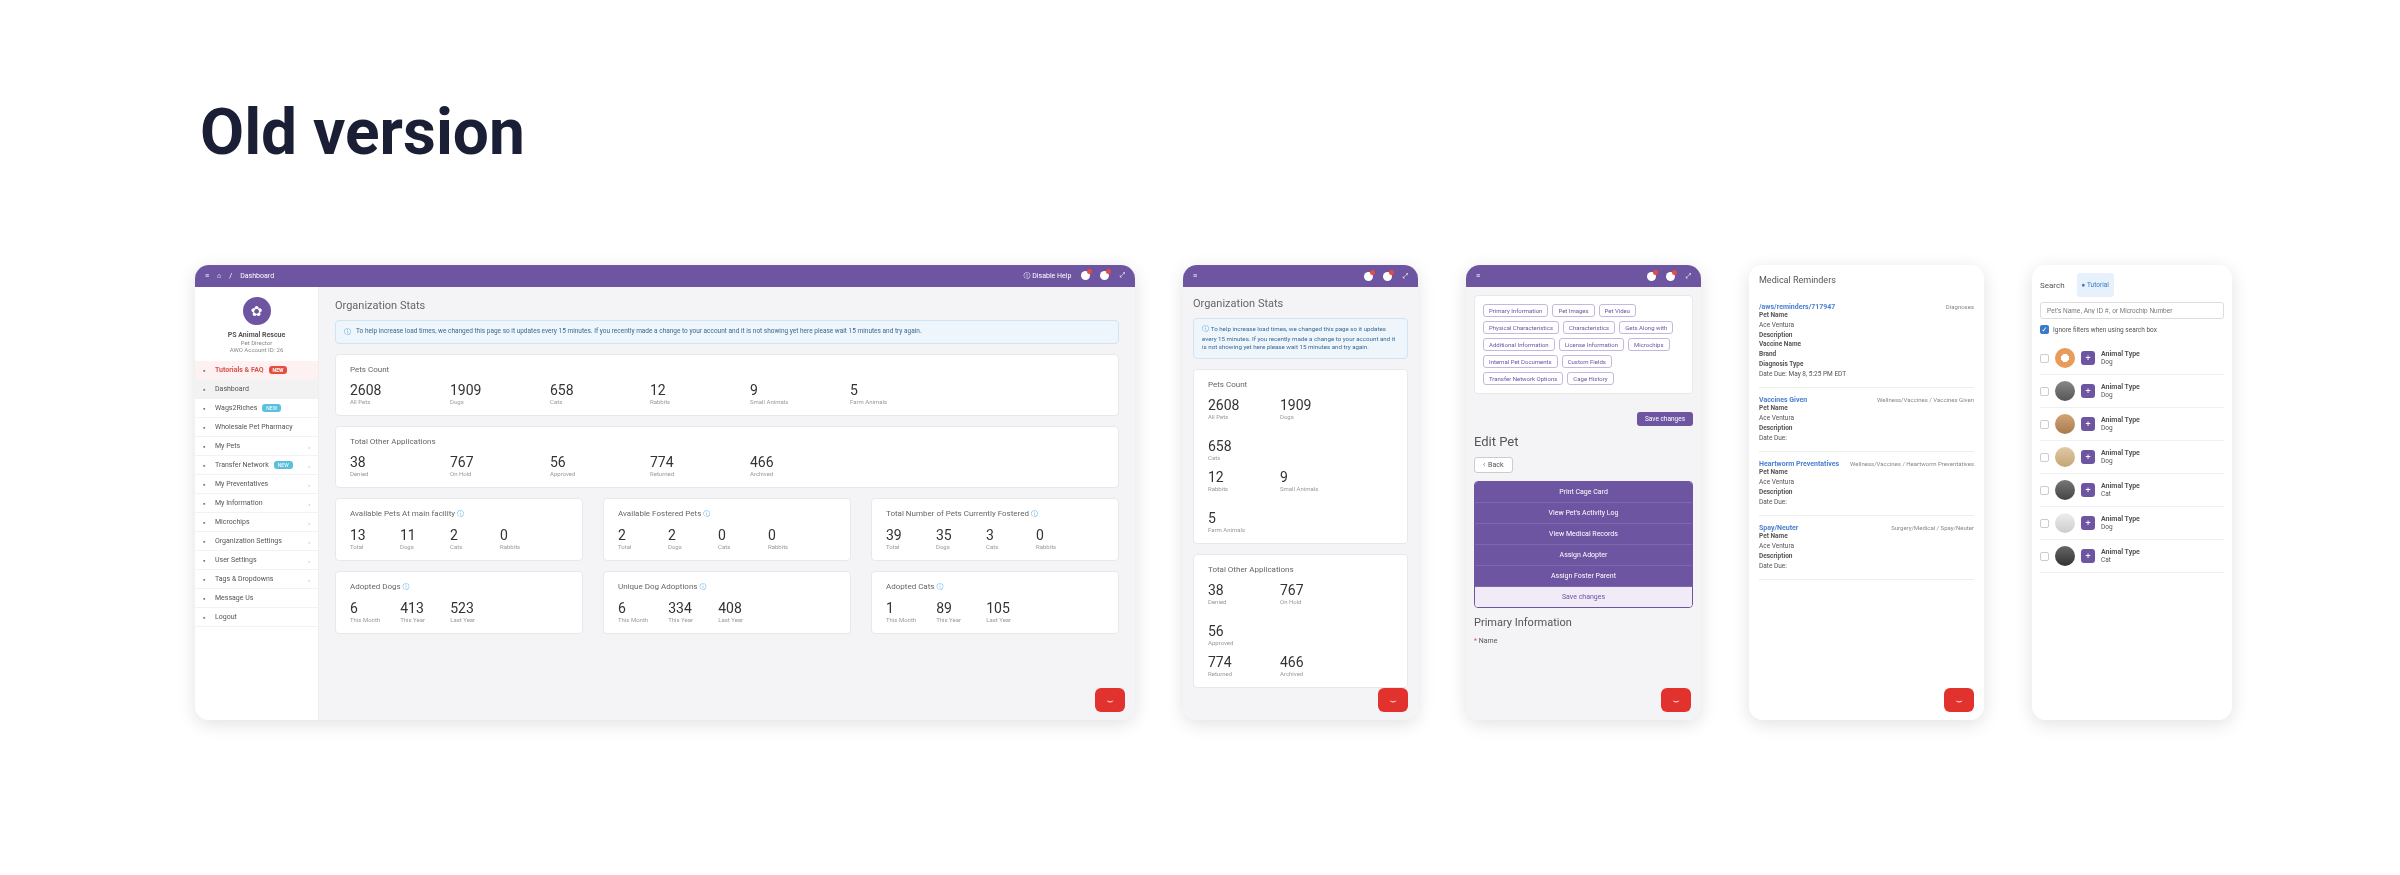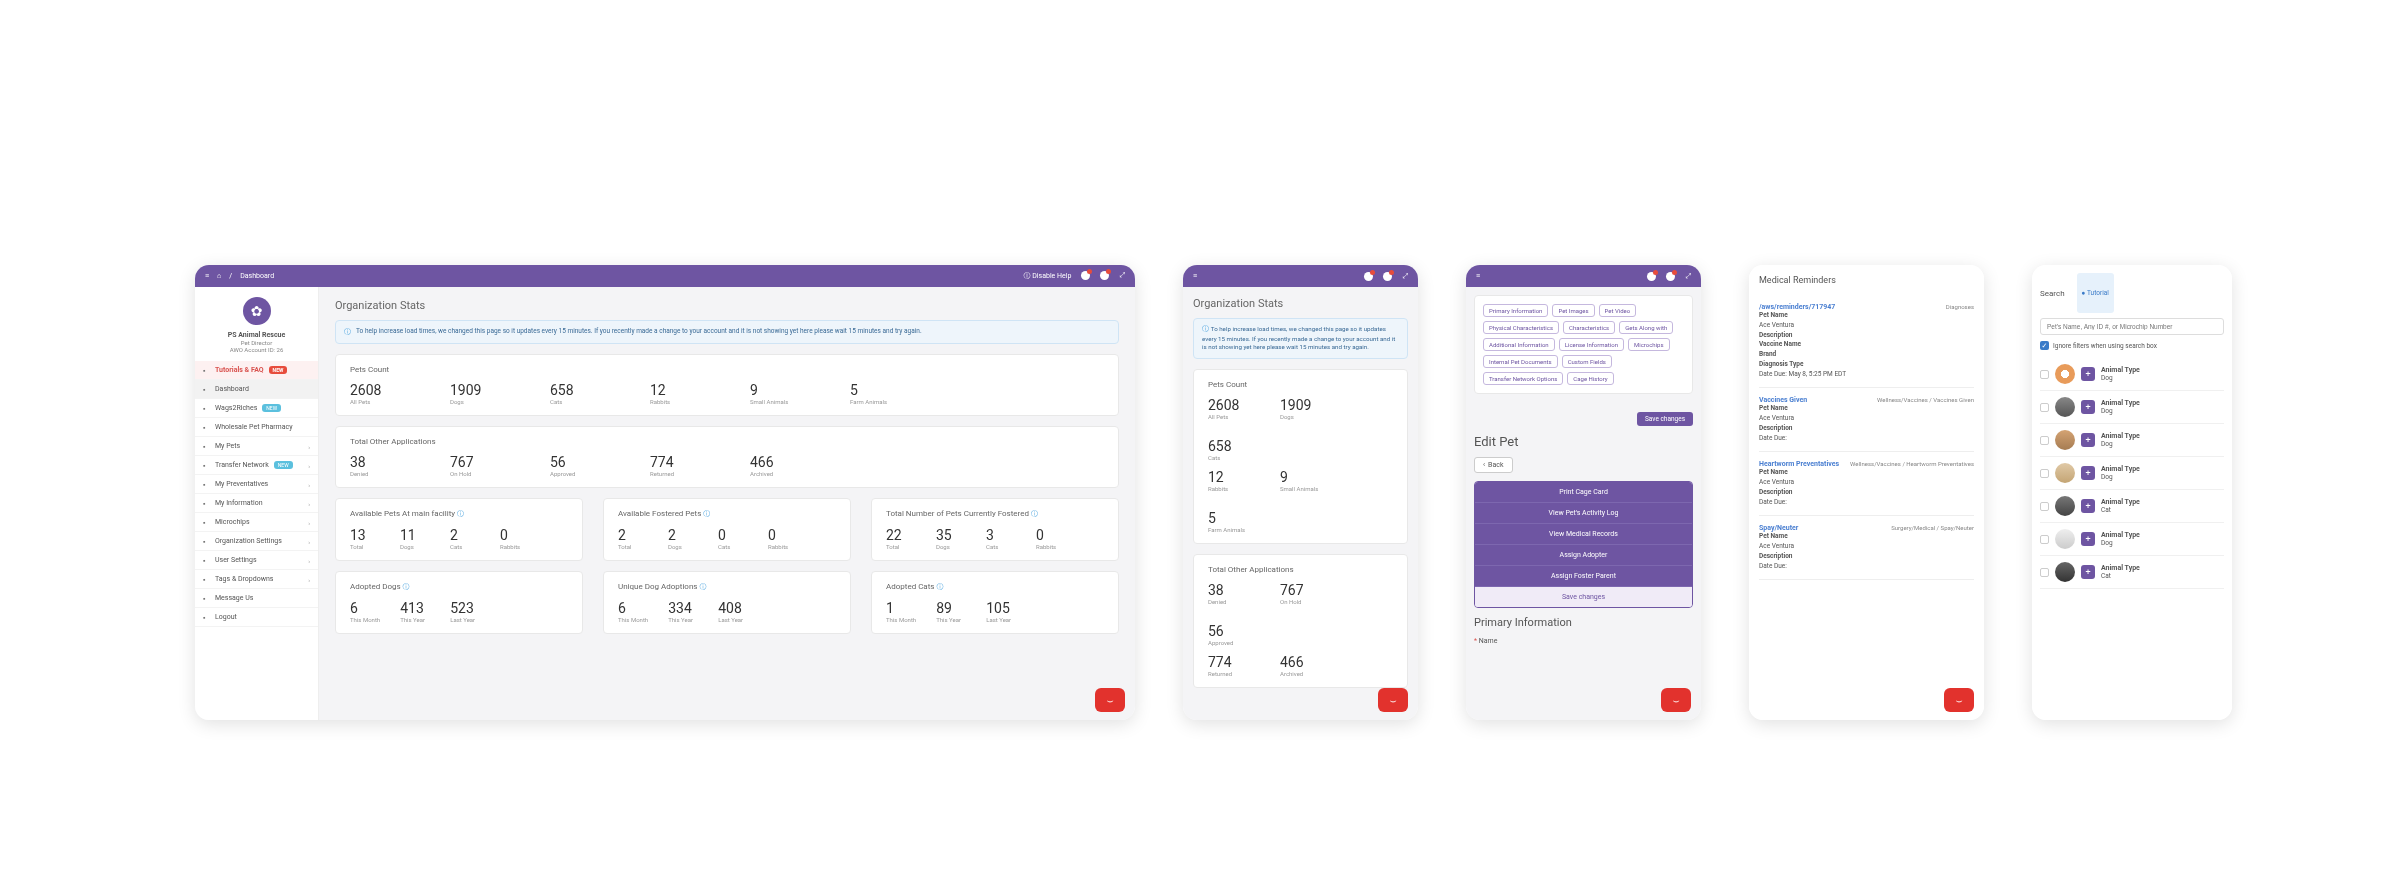--- a/index.html
+++ b/index.html
@@ -76,21 +76,21 @@
 .mr-title { font-size: 9px; color: #555; margin-bottom: 10px; }
 .mr-block { border-bottom: 1px solid #eee; padding: 8px 0; }
 .mr-link { color: #4a7fd1; font-size: 7px; font-weight: 700; }
 .mr-tag { float: right; font-size: 6px; color: #888; }
 .mr-row { font-size: 6.5px; color: #555; line-height: 1.5; }
 .mr-row b { font-weight: 700; }
 
 
 .content5 { flex: 1; background: #fff; padding: 8px; overflow: hidden; }
 .srch-hd { display: flex; align-items: center; gap: 12px; font-size: 8px; margin-bottom: 5px; }
-.tut-badge { background: #e6f1fb; color: #3a7bc8; padding: 16px 5px; border-radius: 3px; font-size: 6.5px; }
+.tut-badge { background: #e6f1fb; color: #3a7bc8; padding: 8px 5px; border-radius: 3px; font-size: 6.5px; }
 .srch-input { width: 100%; border: 1px solid #ddd; padding: 4px 6px; font-size: 6.5px; border-radius: 3px; color: #999; margin-bottom: 6px; }
 .chk-row { display: flex; align-items: center; gap: 4px; font-size: 6.5px; color: #555; margin-bottom: 8px; }
 .chk { width: 9px; height: 9px; background: #3a7bc8; border-radius: 2px; display: flex; align-items: center; justify-content: center; color: #fff; font-size: 7px; }
 .pet-row { display: flex; align-items: center; gap: 6px; padding: 6px 0; border-bottom: 1px solid #f0f0f0; }
 .pet-chk { width: 9px; height: 9px; border: 1px solid #ccc; border-radius: 2px; }
 .avatar { width: 20px; height: 20px; border-radius: 50%; background: #ddd center/cover; flex-shrink: 0; }
 .avatar.a1 { background: radial-gradient(circle, #fff 30%, #e89b5a 30%); }
 .avatar.a2 { background: linear-gradient(#888,#555); }
 .avatar.a3 { background: linear-gradient(#d4a373,#a67c52); }
 .avatar.a4 { background: linear-gradient(#e0c9a6,#c4a574); }
@@ -102,20 +102,21 @@
 .pet-meta b { font-weight: 700; font-size: 7px; }
 
 
 .chat-widget { position: absolute; bottom: 8px; right: 10px; width: 30px; height: 24px; background: #e2322d; border-radius: 6px; display: flex; align-items: center; justify-content: center; }
 .chat-face { color: #fff; font-size: 11px; }
 </style>
 </head>
 <body>
 
 <div class="canvas">
+  <div class="title">Old version</div>
 
   <div class="shots">
 
     <div class="shot shot1">
       <div class="topbar">
         <div class="tb-left">
           <span>≡</span>
           <span>⌂</span>
           <span>/</span>
           <span>Dashboard</span>
@@ -305,21 +306,21 @@
                   <div class="stat">
                     <span class="num">0</span>
                     <span class="lbl">Rabbits</span>
                   </div>
                 </div>
               </div>
               <div class="card">
                 <div class="card-h">Total Number of Pets Currently Fostered <span class="info-ic">ⓘ</span></div>
                 <div class="statrow sm">
                   <div class="stat">
-                    <span class="num">22</span>
+                    <span class="num">39</span>
                     <span class="lbl">Total</span>
                   </div>
                   <div class="stat">
                     <span class="num">35</span>
                     <span class="lbl">Dogs</span>
                   </div>
                   <div class="stat">
                     <span class="num">3</span>
                     <span class="lbl">Cats</span>
                   </div>

